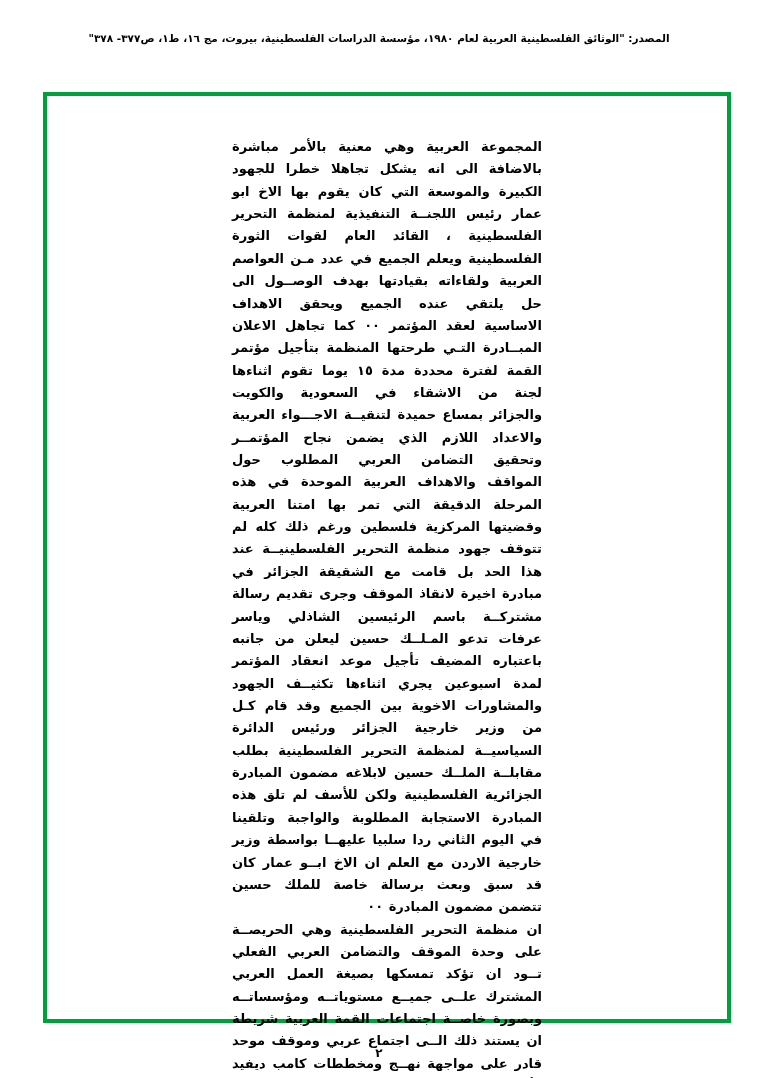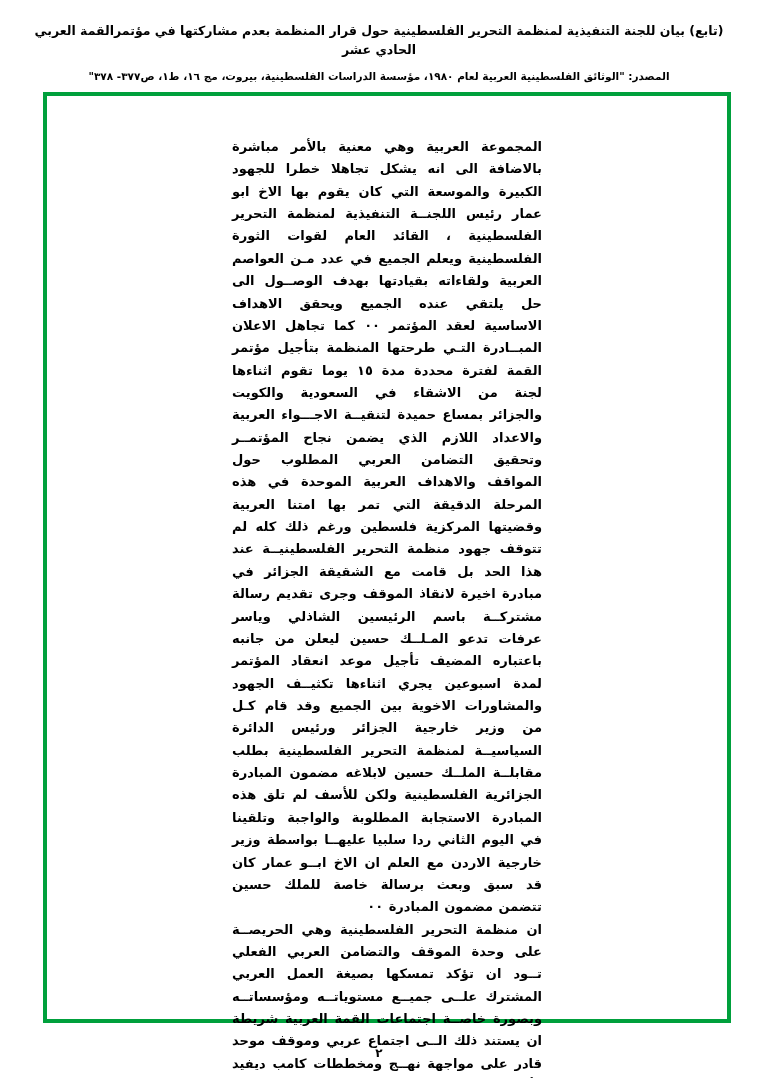--- a/index.html
+++ b/index.html
@@ -78,21 +78,20 @@
     font-size: 12px;
     font-weight: bold;
   }
 </style>
 </head>
 <body>
 
 <div class="page">
 
   <div class="header">
-    <div class="header-title">(تابع)  بيان للجنة التنفيذية لمنظمة التحرير الفلسطينية حول قرار المنظمة بعدم مشاركتها في مؤتمرالقمة العربي الحادي عشر</div>
     <div class="header-source">المصدر: "الوثائق الفلسطينية العربية لعام ١٩٨٠، مؤسسة الدراسات الفلسطينية، بيروت، مج ١٦، ط١، ص٣٧٧- ٣٧٨"</div>
   </div>
 
   <div class="frame">
     <div class="body-text">
       <p>المجموعة العربية وهي معنية بالأمر مباشرة بالاضافة الى انه يشكل تجاهلا خطرا للجهود الكبيرة والموسعة التي كان يقوم بها الاخ ابو عمار رئيس اللجنــة التنفيذية لمنظمة التحرير الفلسطينية ، القائد العام لقوات الثورة الفلسطينية ويعلم الجميع في عدد مـن العواصم العربية ولقاءاته بقيادتها بهدف الوصــول الى حل يلتقي عنده الجميع ويحقق الاهداف الاساسية لعقد المؤتمر ٠٠ كما تجاهل الاعلان المبــادرة التـي طرحتها المنظمة بتأجيل مؤتمر القمة لفترة محددة مدة ١٥ يوما تقوم اثناءها لجنة من الاشقاء في السعودية والكويت والجزائر بمساع حميدة لتنقيــة الاجـــواء العربية والاعداد اللازم الذي يضمن نجاح المؤتمــر وتحقيق التضامن العربي المطلوب حول المواقف والاهداف العربية الموحدة في هذه المرحلة الدقيقة التي تمر بها امتنا العربية وقضيتها المركزية فلسطين ورغم ذلك كله لم تتوقف جهود منظمة التحرير الفلسطينيــة عند هذا الحد بل قامت مع الشقيقة الجزائر في مبادرة اخيرة لانقاذ الموقف وجرى تقديم رسالة مشتركــة باسم الرئيسين الشاذلي وياسر عرفات تدعو المـلــك حسين ليعلن من جانبه باعتباره المضيف تأجيل موعد انعقاد المؤتمر لمدة اسبوعين يجري اثناءها تكثيــف الجهود والمشاورات الاخوية بين الجميع وقد قام كـل من وزير خارجية الجزائر ورئيس الدائرة السياسيــة لمنظمة التحرير الفلسطينية بطلب مقابلــة الملــك حسين لابلاغه مضمون المبادرة الجزائرية الفلسطينية ولكن للأسف لم تلق هذه المبادرة الاستجابة المطلوبة والواجبة وتلقينا في اليوم الثاني ردا سلبيا عليهــا بواسطة وزير خارجية الاردن مع العلم ان الاخ ابــو عمار كان قد سبق وبعث برسالة خاصة للملك حسين تتضمن مضمون المبادرة ٠٠</p>
       <p>ان منظمة التحرير الفلسطينية وهي الحريصــة على وحدة الموقف والتضامن العربي الفعلي تــود ان تؤكد تمسكها بصيغة العمل العربي المشترك علــى جميــع مستوياتــه ومؤسساتــه وبصورة خاصــة اجتماعات القمة العربية شريطة ان يستند ذلك الــى اجتماع عربي وموقف موحد قادر على مواجهة نهــج ومخططات كامب ديفيد وأطرافها ومؤامرة الحكــم الذاتي وجميع المخططات الامبريالية والصهيونية التي تستهدف المساس بحقوق الامة العربية وخاصة قضية</p>
     </div>
   </div>
 

